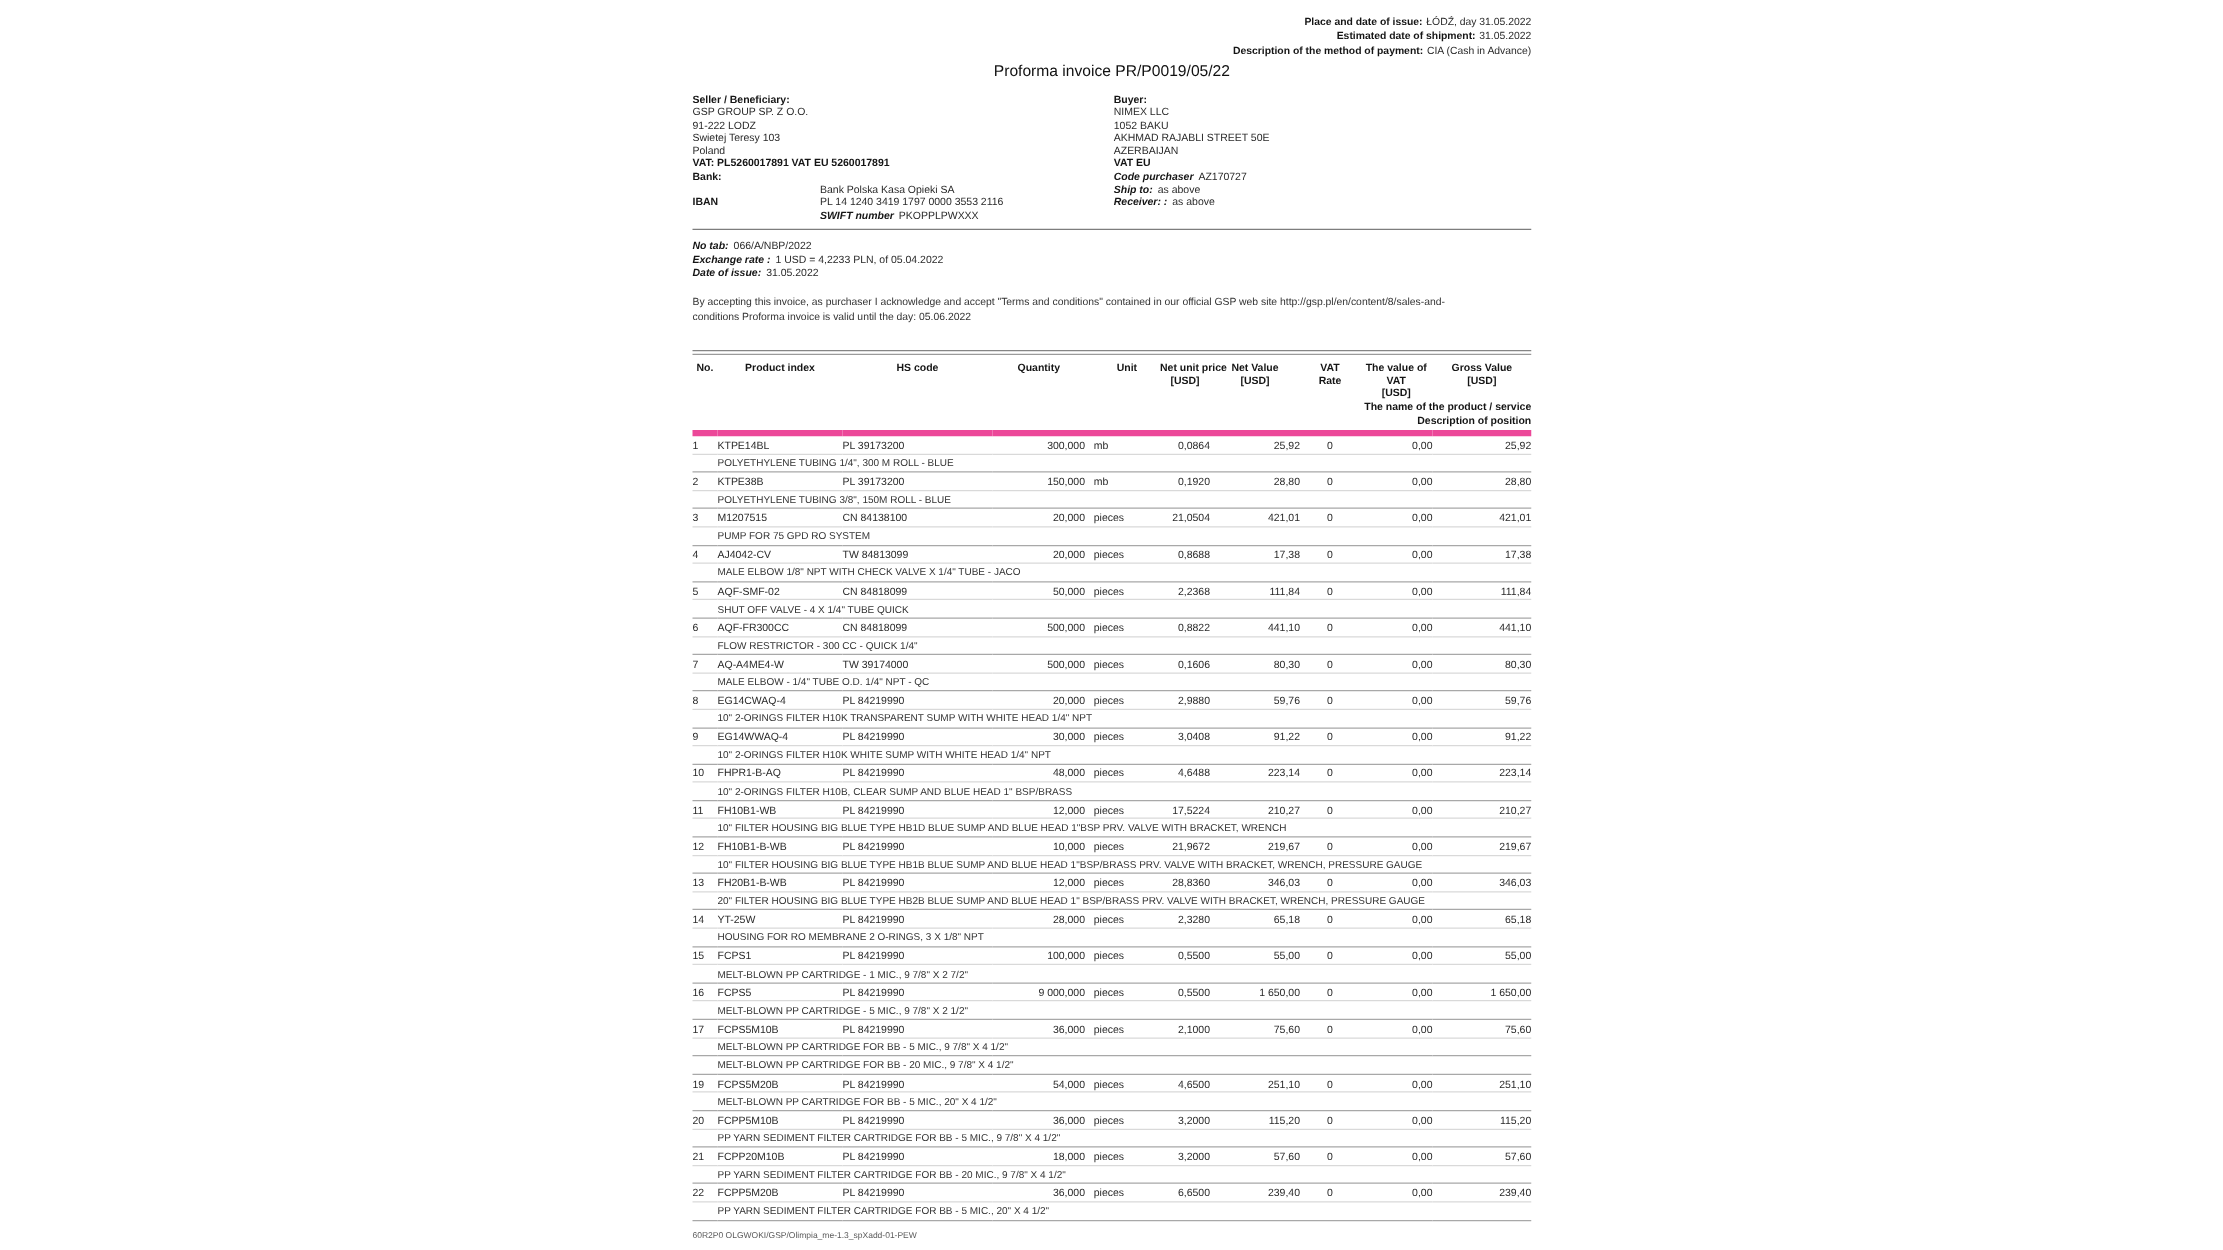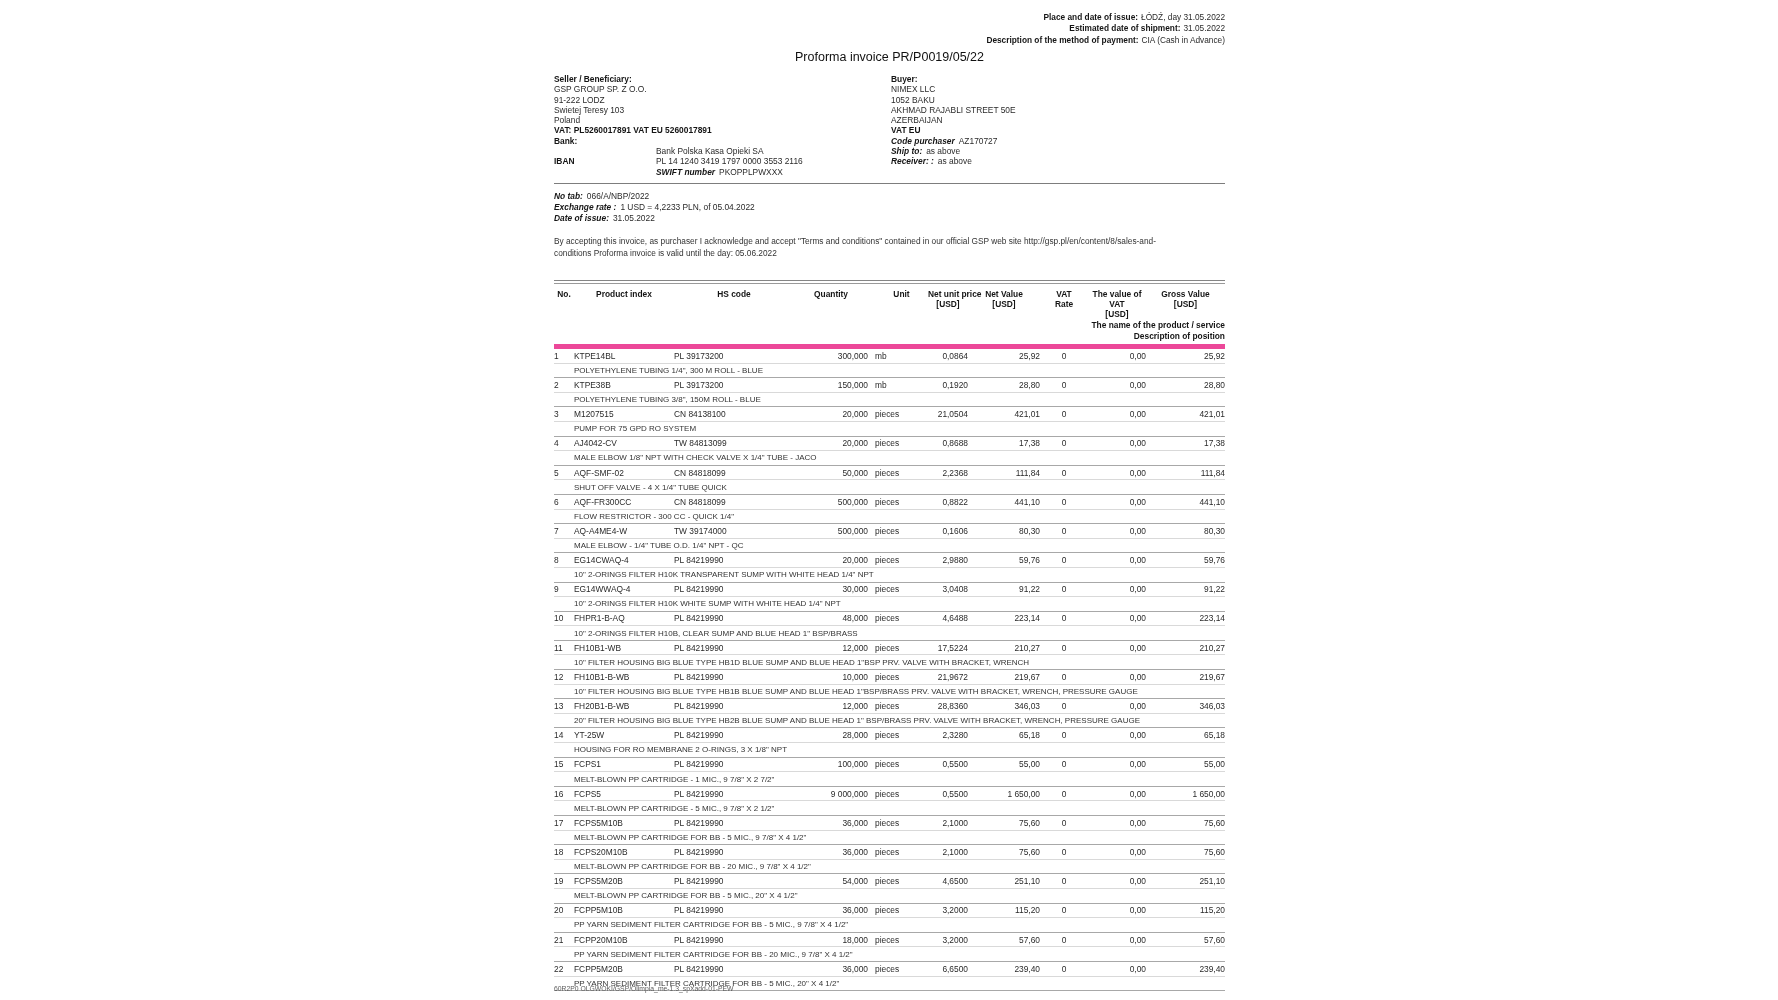--- a/index.html
+++ b/index.html
@@ -444,32 +444,20 @@
             <td class="c-price">2,1000</td>
             <td class="c-net">75,60</td>
             <td class="c-vat">0</td>
             <td class="c-vatval">0,00</td>
             <td class="c-gross">75,60</td>
           </tr>
           <tr class="desc-row">
             <td></td>
             <td colspan="9" class="c-desc">MELT-BLOWN PP CARTRIDGE FOR BB - 5 MIC., 9 7/8" X 4 1/2"</td>
           </tr>
-          <tr class="val-row">
-            <td class="c-no">18</td>
-            <td class="c-index">FCPS20M10B</td>
-            <td class="c-hs">PL 84219990</td>
-            <td class="c-qty">36,000</td>
-            <td class="c-unit">pieces</td>
-            <td class="c-price">2,1000</td>
-            <td class="c-net">75,60</td>
-            <td class="c-vat">0</td>
-            <td class="c-vatval">0,00</td>
-            <td class="c-gross">75,60</td>
-          </tr>
           <tr class="desc-row">
             <td></td>
             <td colspan="9" class="c-desc">MELT-BLOWN PP CARTRIDGE FOR BB - 20 MIC., 9 7/8" X 4 1/2"</td>
           </tr>
           <tr class="val-row">
             <td class="c-no">19</td>
             <td class="c-index">FCPS5M20B</td>
             <td class="c-hs">PL 84219990</td>
             <td class="c-qty">54,000</td>
             <td class="c-unit">pieces</td>

